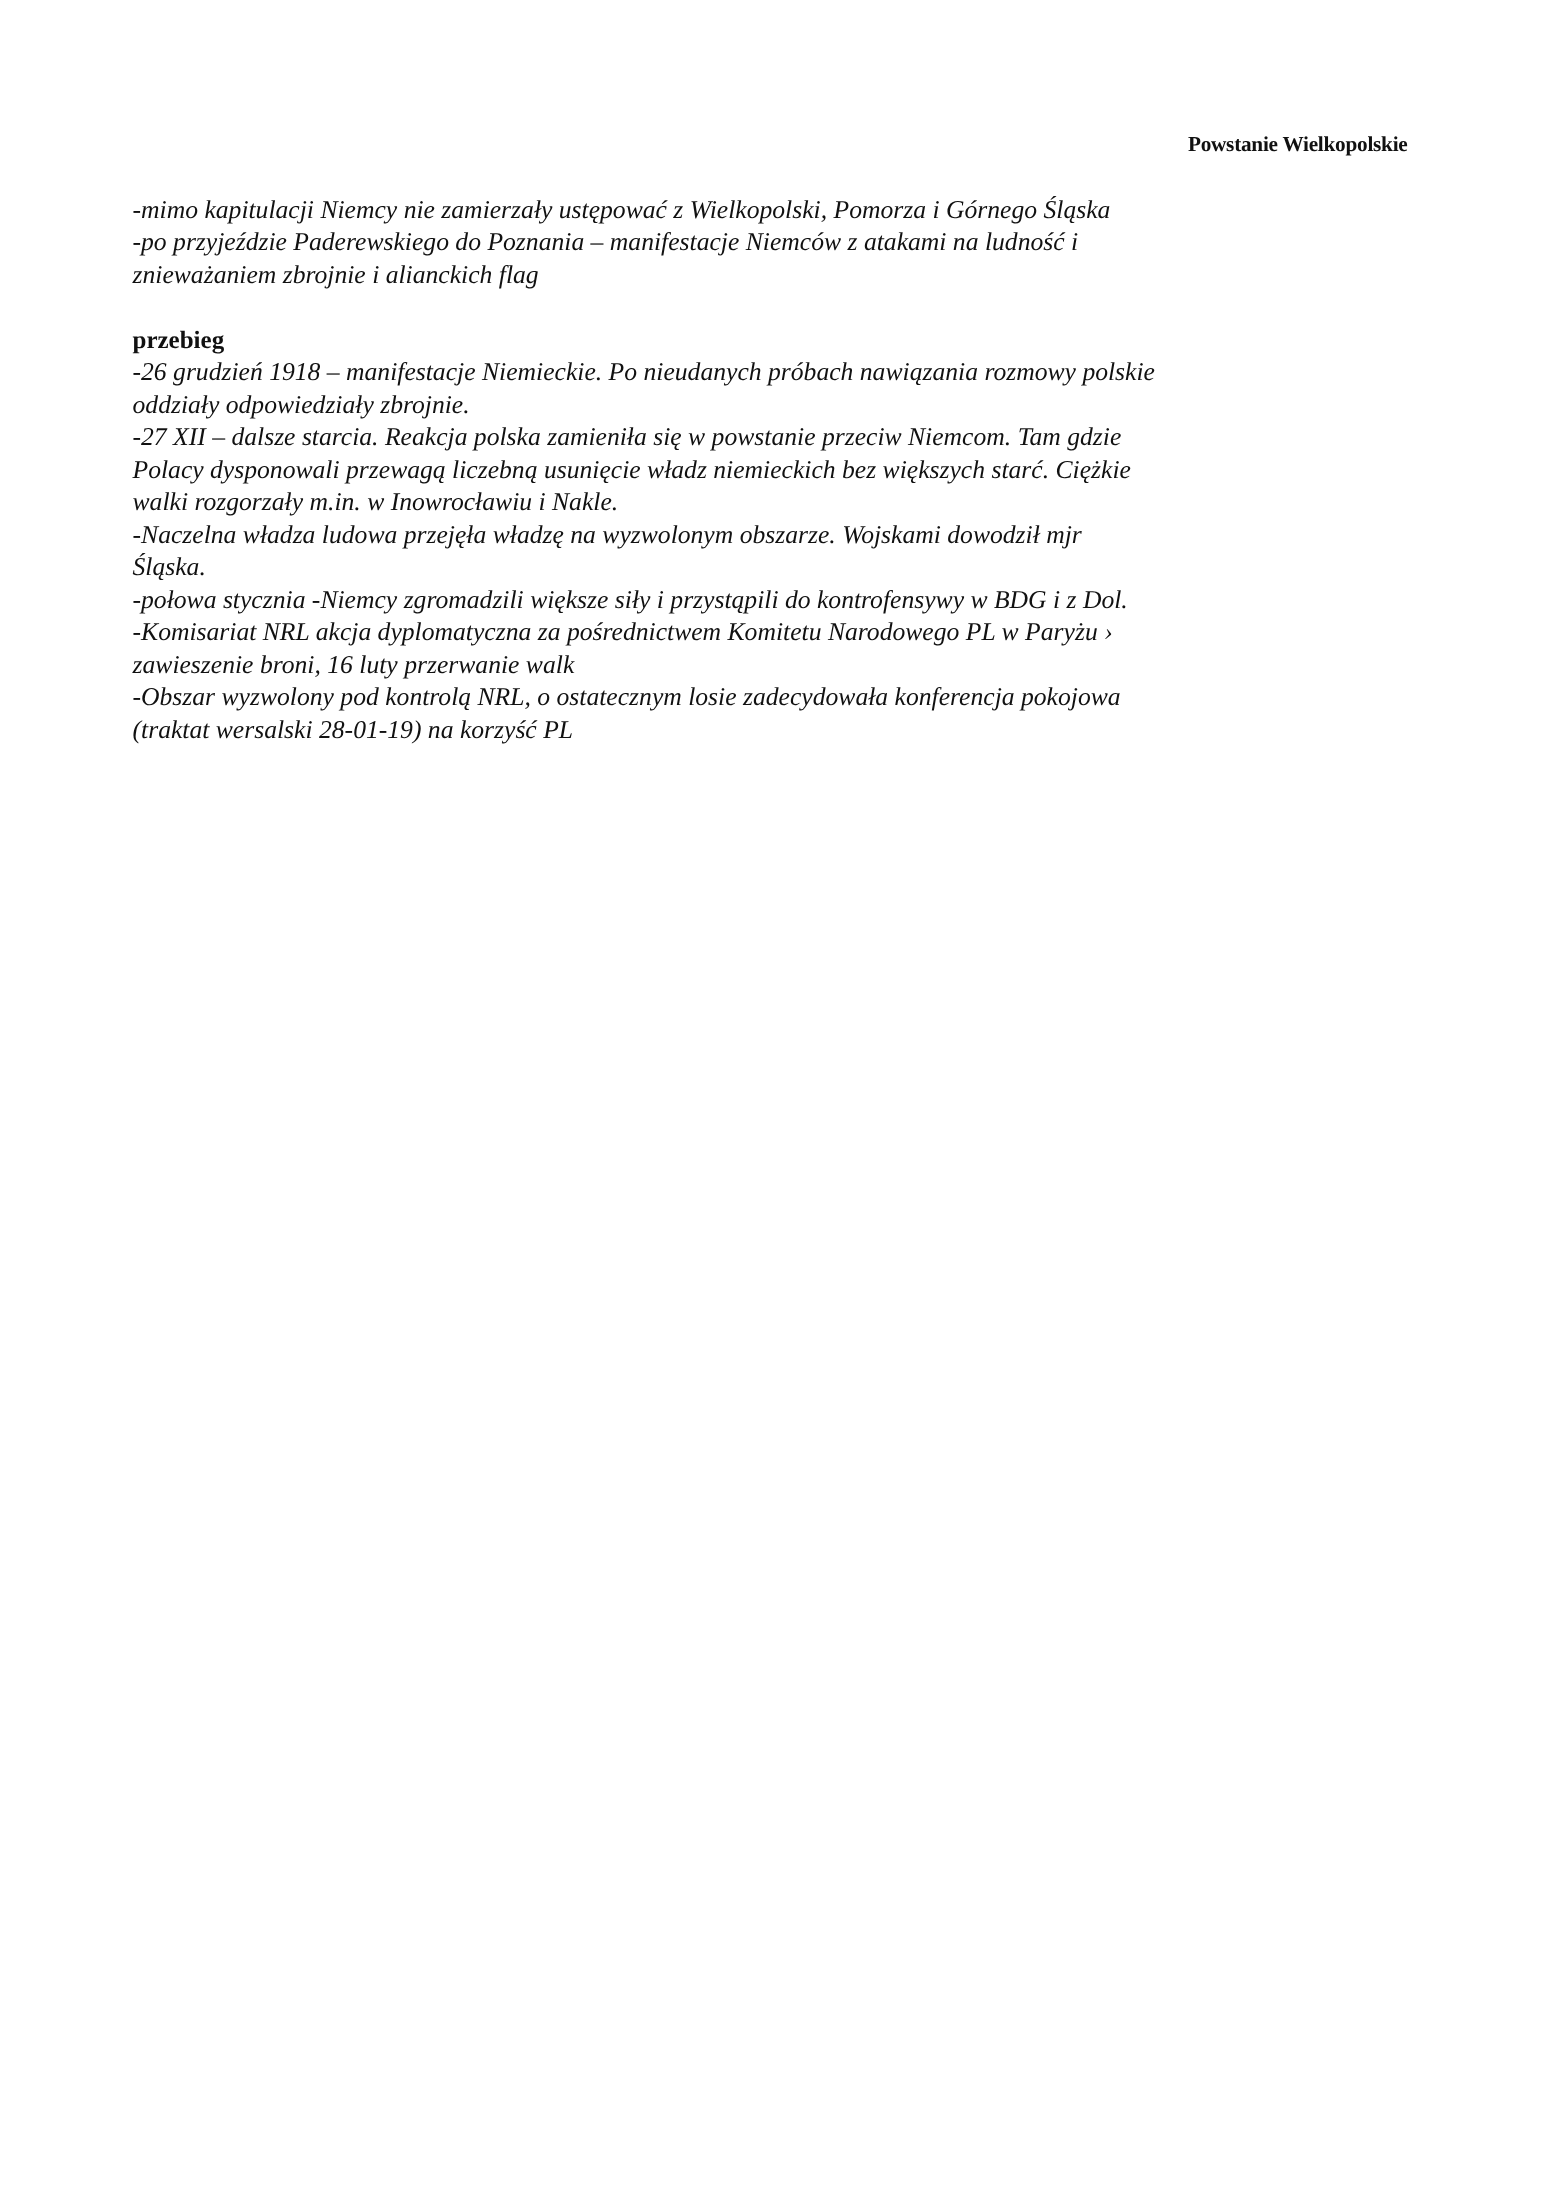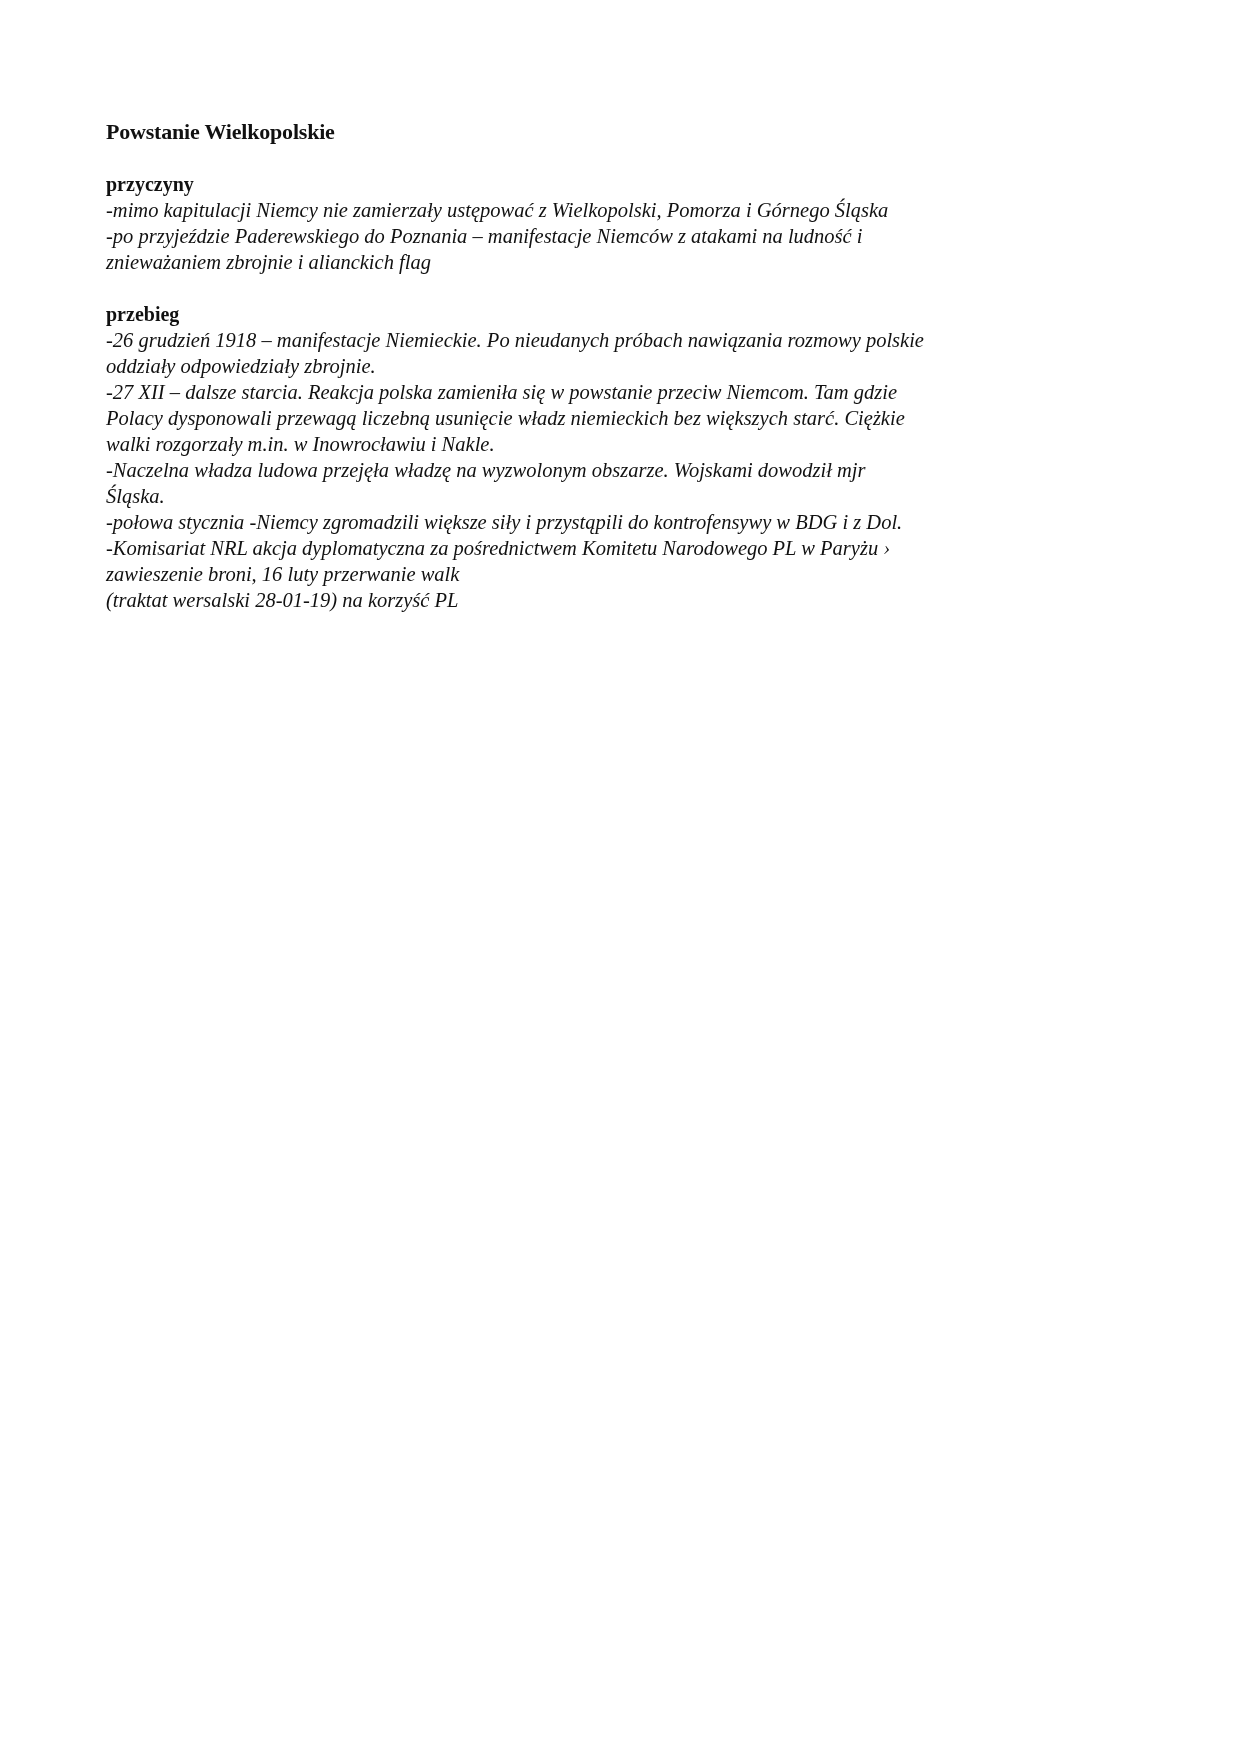--- a/index.html
+++ b/index.html
@@ -16,25 +16,26 @@
       color: #111111;
     }
     .page {
       position: absolute;
       left: 106px;
       top: 103px;
       width: 1020px;
     }
     .title {
       font-weight: bold;
-      font-size: 22px;
+      font-size: 17px;
       line-height: 26px;
       height: 26px;
-      margin: 16px 0 26px 0;
+      margin: 0 0 26px 0;
       letter-spacing: -0.2px;
+      text-align: right;
     }
     .section-heading {
       font-weight: bold;
       font-size: 20px;
       line-height: 26px;
       height: 26px;
       margin: 0;
     }
     .section {
       margin-bottom: 26px;
@@ -47,33 +48,33 @@
       font-style: italic;
     }
   </style>
 </head>
 <body>
 
 <div class="page">
   <div class="title">Powstanie Wielkopolskie</div>
 
   <div class="section">
-    <div class="section-heading">przyczyny</div>
     <div class="line">-mimo kapitulacji Niemcy nie zamierzały ustępować z Wielkopolski, Pomorza i Górnego Śląska</div>
     <div class="line">-po przyjeździe Paderewskiego do Poznania – manifestacje Niemców z atakami na ludność i</div>
     <div class="line">znieważaniem zbrojnie i alianckich flag</div>
   </div>
 
   <div class="section">
     <div class="section-heading">przebieg</div>
     <div class="line">-26 grudzień 1918 – manifestacje Niemieckie. Po nieudanych próbach nawiązania rozmowy polskie</div>
     <div class="line">oddziały odpowiedziały zbrojnie.</div>
     <div class="line">-27 XII – dalsze starcia. Reakcja polska zamieniła się w powstanie przeciw Niemcom. Tam gdzie</div>
     <div class="line">Polacy dysponowali przewagą liczebną usunięcie władz niemieckich bez większych starć. Ciężkie</div>
     <div class="line">walki rozgorzały m.in. w Inowrocławiu i Nakle.</div>
     <div class="line">-Naczelna władza ludowa przejęła władzę na wyzwolonym obszarze. Wojskami dowodził mjr</div>
     <div class="line">Śląska.</div>
     <div class="line">-połowa stycznia -Niemcy zgromadzili większe siły i przystąpili do kontrofensywy w BDG i z Dol.</div>
     <div class="line">-Komisariat NRL akcja dyplomatyczna za pośrednictwem Komitetu Narodowego PL w Paryżu ›</div>
     <div class="line">zawieszenie broni, 16 luty przerwanie walk</div>
+    <div class="line">-Obszar wyzwolony pod kontrolą NRL, o ostatecznym losie zadecydowała konferencja pokojowa</div>
     <div class="line">(traktat wersalski 28-01-19) na korzyść PL</div>
   </div>
 </div>
 
 </body></html>

